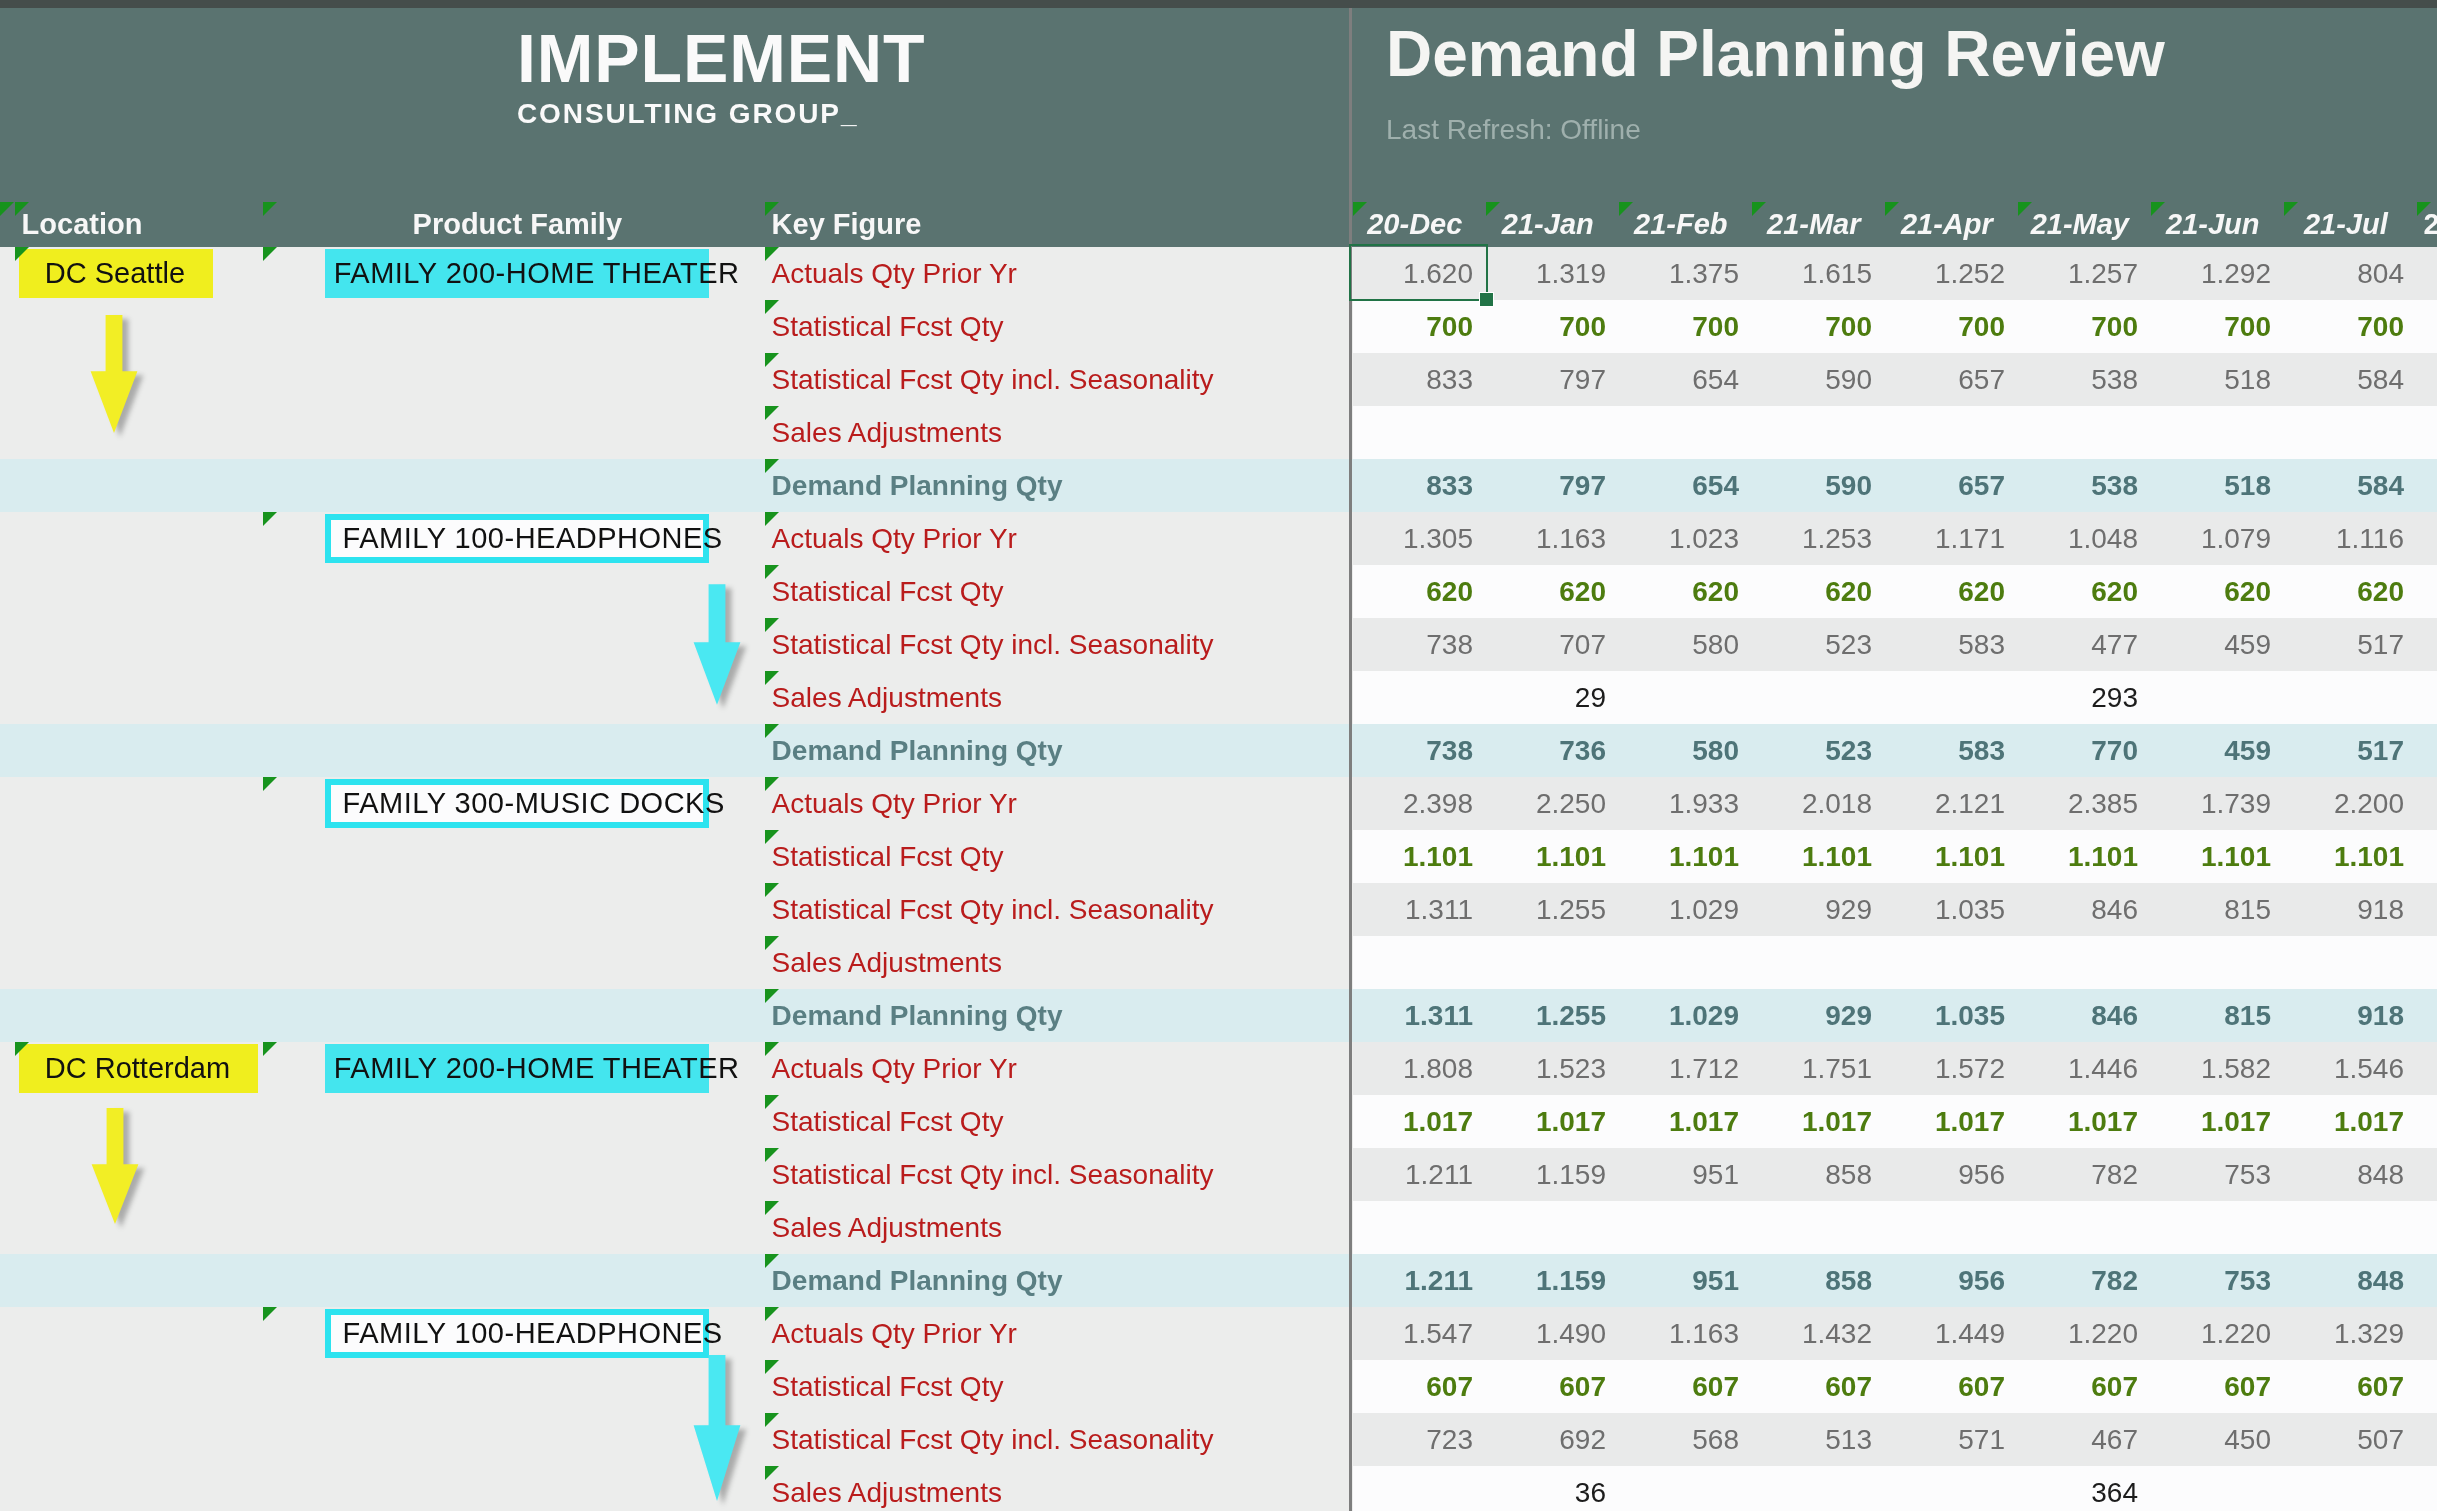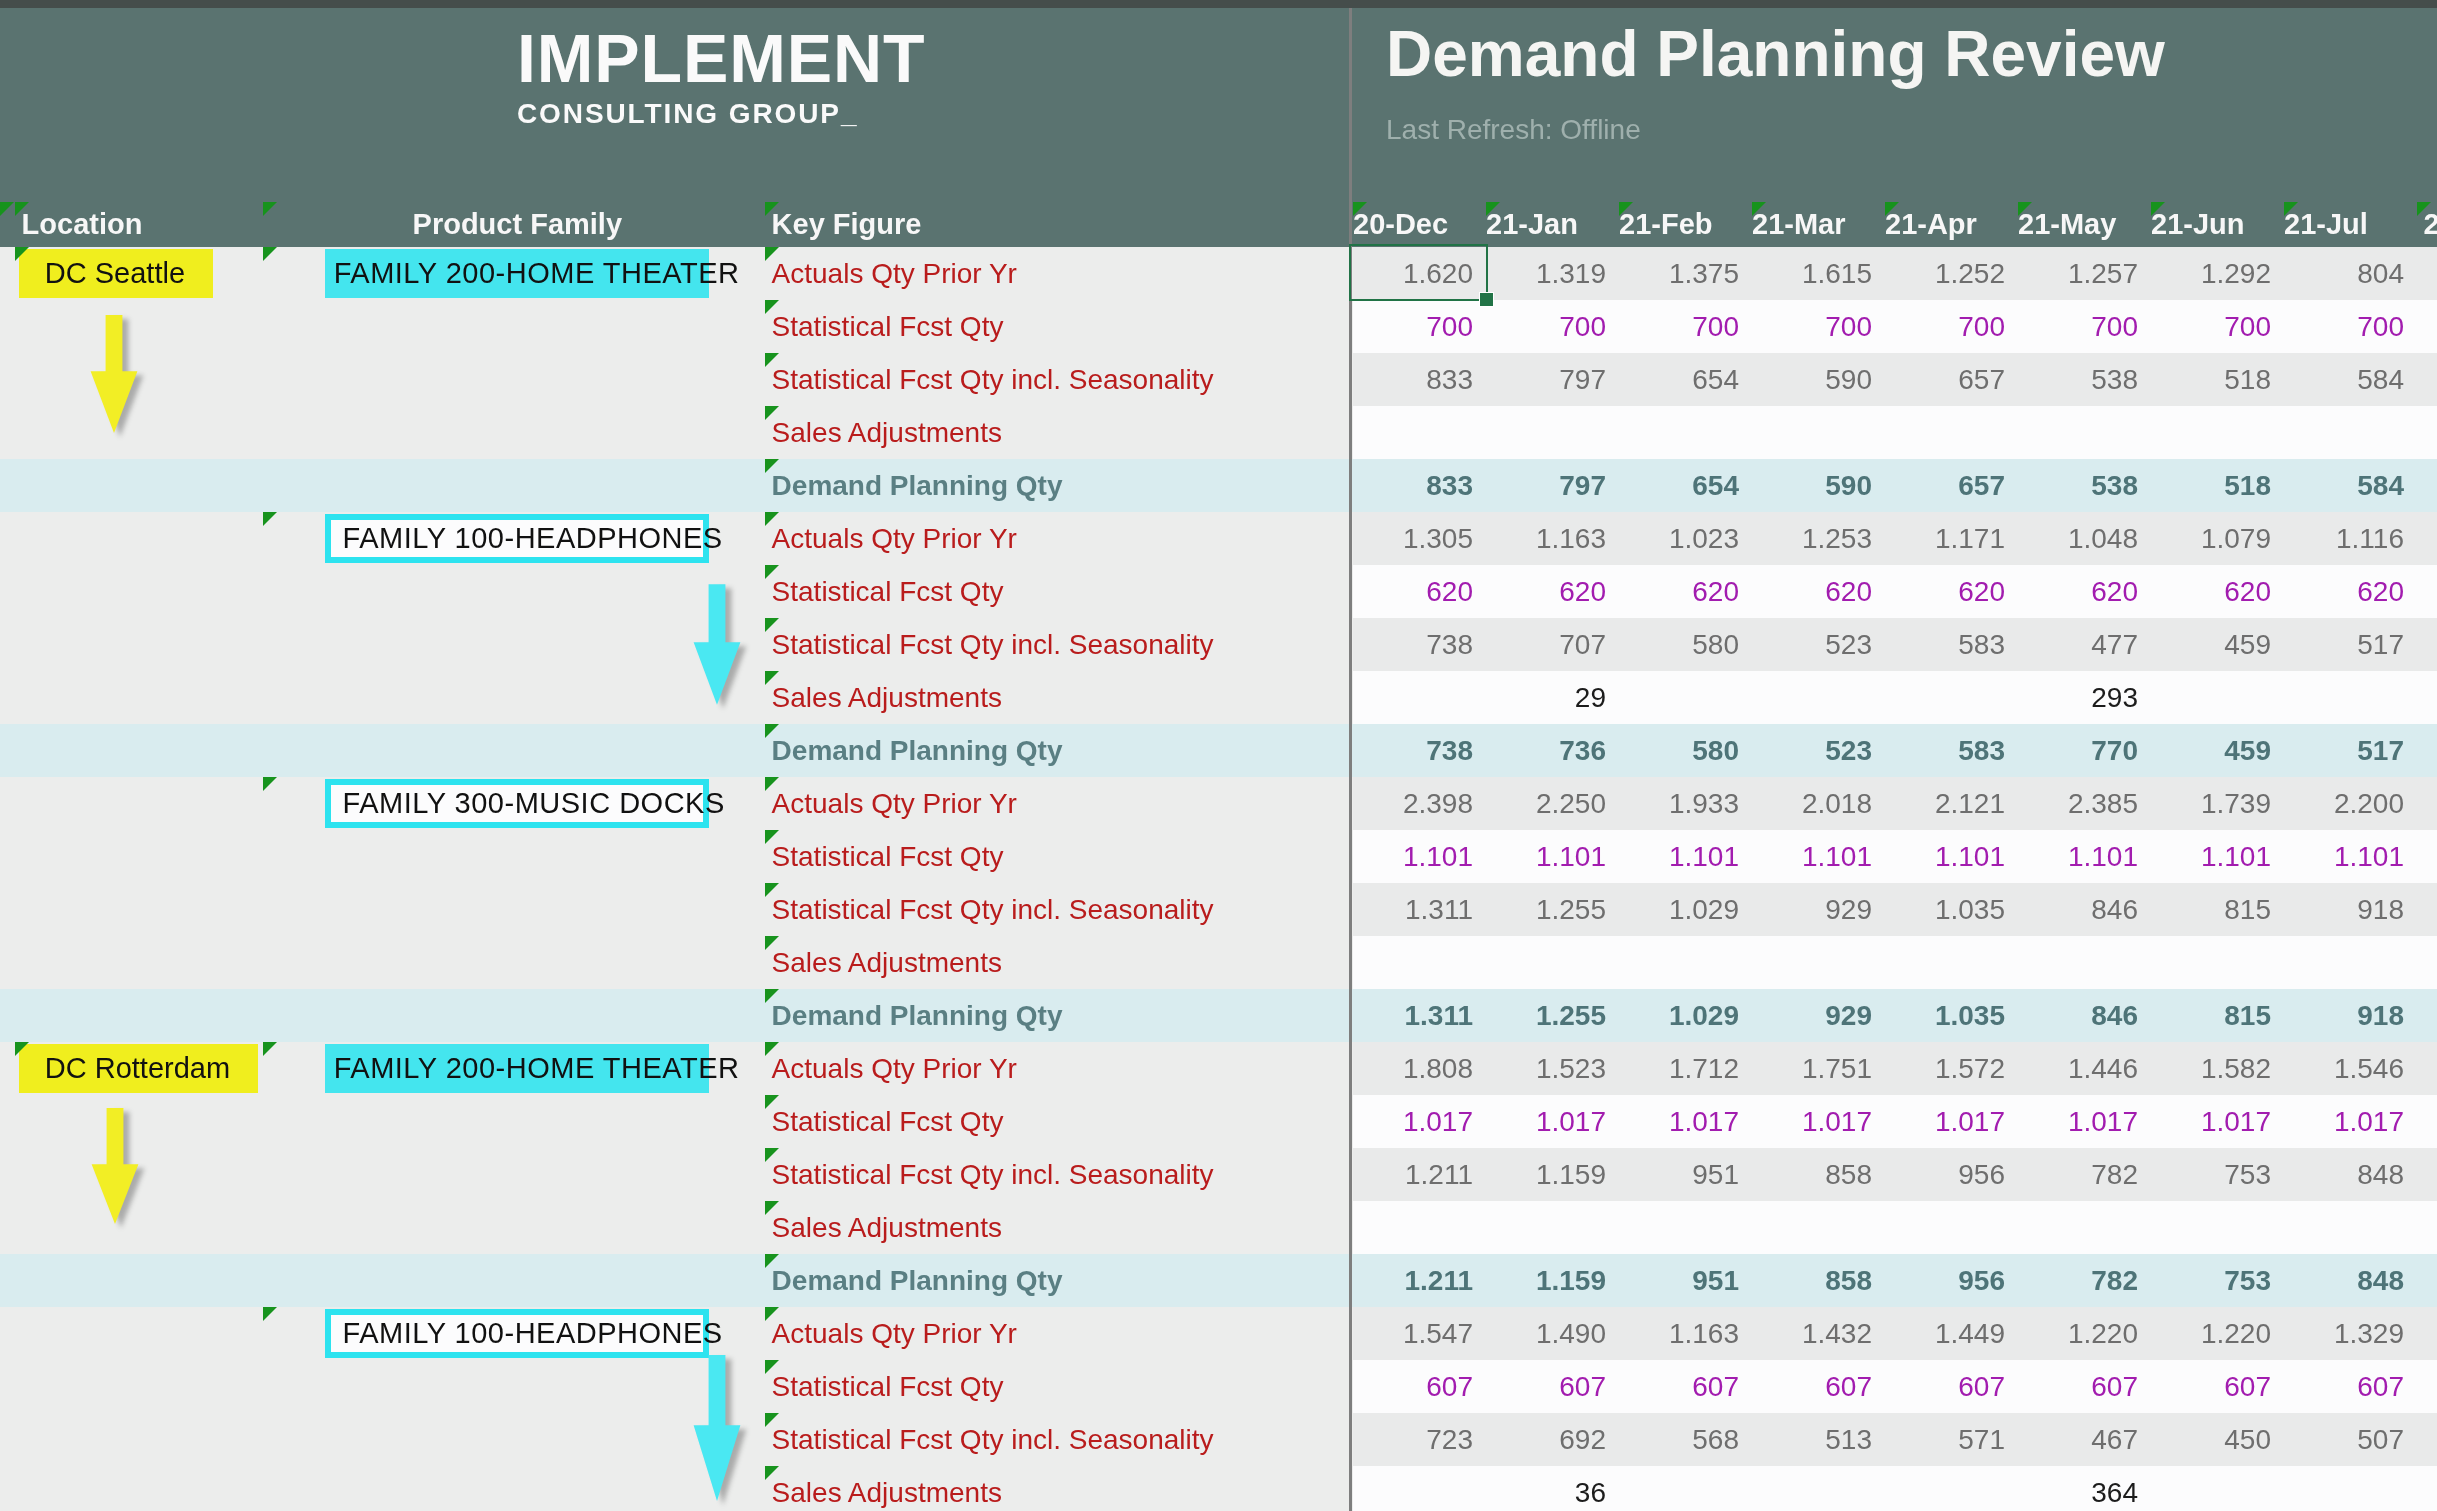--- a/index.html
+++ b/index.html
@@ -15,40 +15,40 @@
   #logo .main{font-size:68px;font-weight:bold;letter-spacing:0.9px;line-height:1;}
   #logo .sub{font-size:28px;font-weight:bold;letter-spacing:1.9px;margin-top:5.6px;}
   #title{position:absolute;left:1386px;top:17px;color:#f5f5f3;font-size:64px;font-weight:bold;z-index:2;}
   #refresh{position:absolute;left:1386px;top:114px;color:#9fb0ad;font-size:28px;z-index:2;}
 
   
   #colheads{position:absolute;left:0;top:202px;width:2438px;height:45px;display:flex;z-index:3;}
   .hc{position:relative;display:flex;align-items:center;box-sizing:border-box;color:#f7f7f7;
       font-size:29px;font-weight:bold;}
   .hc-left{justify-content:flex-start;padding-left:6.6px;}
-  .hc-right{justify-content:flex-start;padding-right:9.4px;}
+  .hc-right{justify-content:center;padding-right:9.4px;font-style:italic;}
 
   
   #grid{position:absolute;left:0;top:247px;width:2438px;z-index:2;}
   .row{display:flex;width:2438px;height:53px;}
   .cell{position:relative;display:flex;align-items:center;box-sizing:border-box;font-size:28px;overflow:visible;}
   .c-sliver{width:15px;}
   .c-loc{width:248px;}
   .c-fam{width:502px;justify-content:center;}
   .c-key{width:588px;padding-left:6.6px;}
   .c-month{width:133px;}
   .c-end{width:20.6px;overflow:hidden;}
   
   .r-gray  .mc{background:#e9eaea;}
   .r-white .mc{background:#fcfcfd;}
   .r-dpq   .mc{background:#d9ecef;}
   .r-dpq   .lc{background:#d9ecef;}
   .num{justify-content:flex-end;padding-right:13px;}
   .n-gray{color:#6e6e6e;}
-  .n-black{color:#a21caf;font-weight:normal;}
+  .n-black{color:#4d7c0f;font-weight:bold;}
   .n-adj{color:#1c1c1c;}
   .n-dpq{color:#4e7478;font-weight:bold;}
   .kf{color:#b91c1c;white-space:nowrap;}
   .kf-dpq{color:#5a7f83;font-weight:bold;}
 
   
   .tri{position:absolute;top:0;left:0;width:14px;height:14px;background:#17931d;
        clip-path:polygon(0 0,100% 0,0 100%);pointer-events:none;}
 
   

